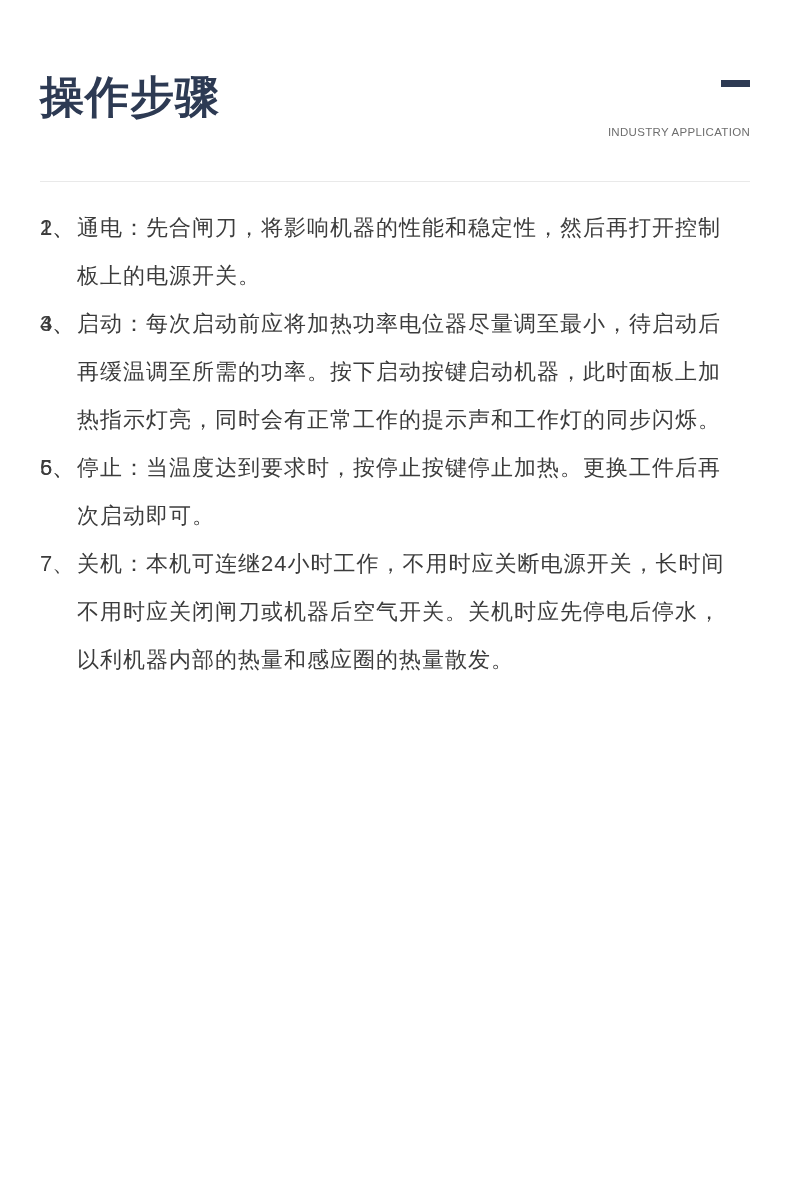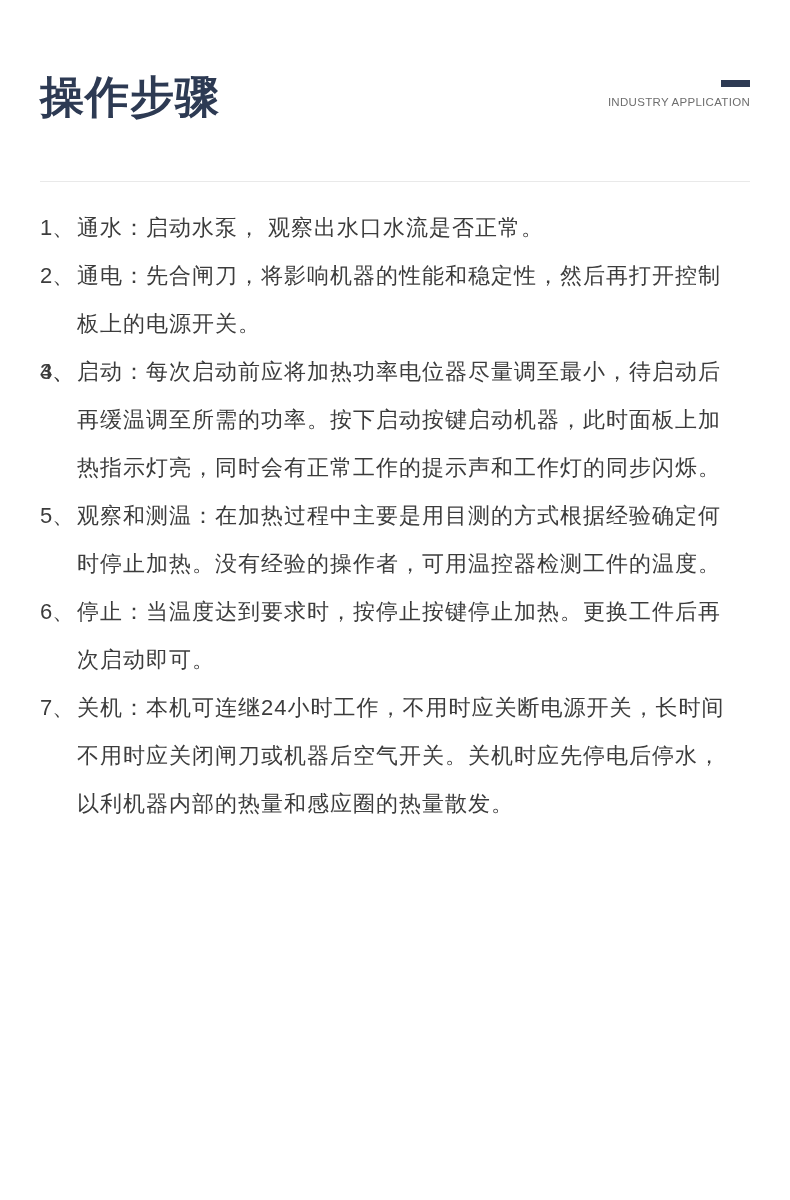--- a/index.html
+++ b/index.html
@@ -30,21 +30,21 @@
   }
   .accent-bar {
     display: block;
     width: 29px;
     height: 7px;
     background: #2d3a53;
     margin-left: auto;
   }
   .header-subtitle {
     display: block;
-    margin-top: 9px;
+    margin-top: 39px;
     font-size: 11.5px;
     line-height: 13px;
     color: #6e6e6e;
     letter-spacing: 0.3px;
     white-space: nowrap;
   }
   .divider {
     position: absolute;
     top: 181px;
     left: 40px;
@@ -89,33 +89,32 @@
 
   <div class="header-right">
     <span class="accent-bar"></span>
     <span class="header-subtitle">INDUSTRY APPLICATION</span>
   </div>
 
   <div class="divider"></div>
 
   <div class="steps">
 
-    <p class="step"><span class="step-num">1、</span><span>通水：启动水泵， 观察出水口水流是否正常。</span></p>
+    <p class="step"><span class="step-num">1、</span></p>
 
     <p class="step"><span class="step-num">2、</span><span>通电：先合闸刀，将影响机器的性能和稳定性，然后再打开控制
 板上的电源开关。</span></p>
 
     <p class="step"><span class="step-num">3、</span></p>
 
     <p class="step"><span class="step-num">4、</span><span>启动：每次启动前应将加热功率电位器尽量调至最小，待启动后
 再缓温调至所需的功率。按下启动按键启动机器，此时面板上加
 热指示灯亮，同时会有正常工作的提示声和工作灯的同步闪烁。</span></p>
 
-    <p class="step"><span class="step-num">5、</span><span>观察和测温：在加热过程中主要是用目测的方式根据经验确定何
-时停止加热。没有经验的操作者，可用温控器检测工件的温度。</span></p>
+    <p class="step"><span class="step-num">5、</span></p>
 
     <p class="step"><span class="step-num">6、</span><span>停止：当温度达到要求时，按停止按键停止加热。更换工件后再
 次启动即可。</span></p>
 
     <p class="step"><span class="step-num">7、</span><span>关机：本机可连继24小时工作，不用时应关断电源开关，长时间
 不用时应关闭闸刀或机器后空气开关。关机时应先停电后停水，
 以利机器内部的热量和感应圈的热量散发。</span></p>
 
 
   </div>

